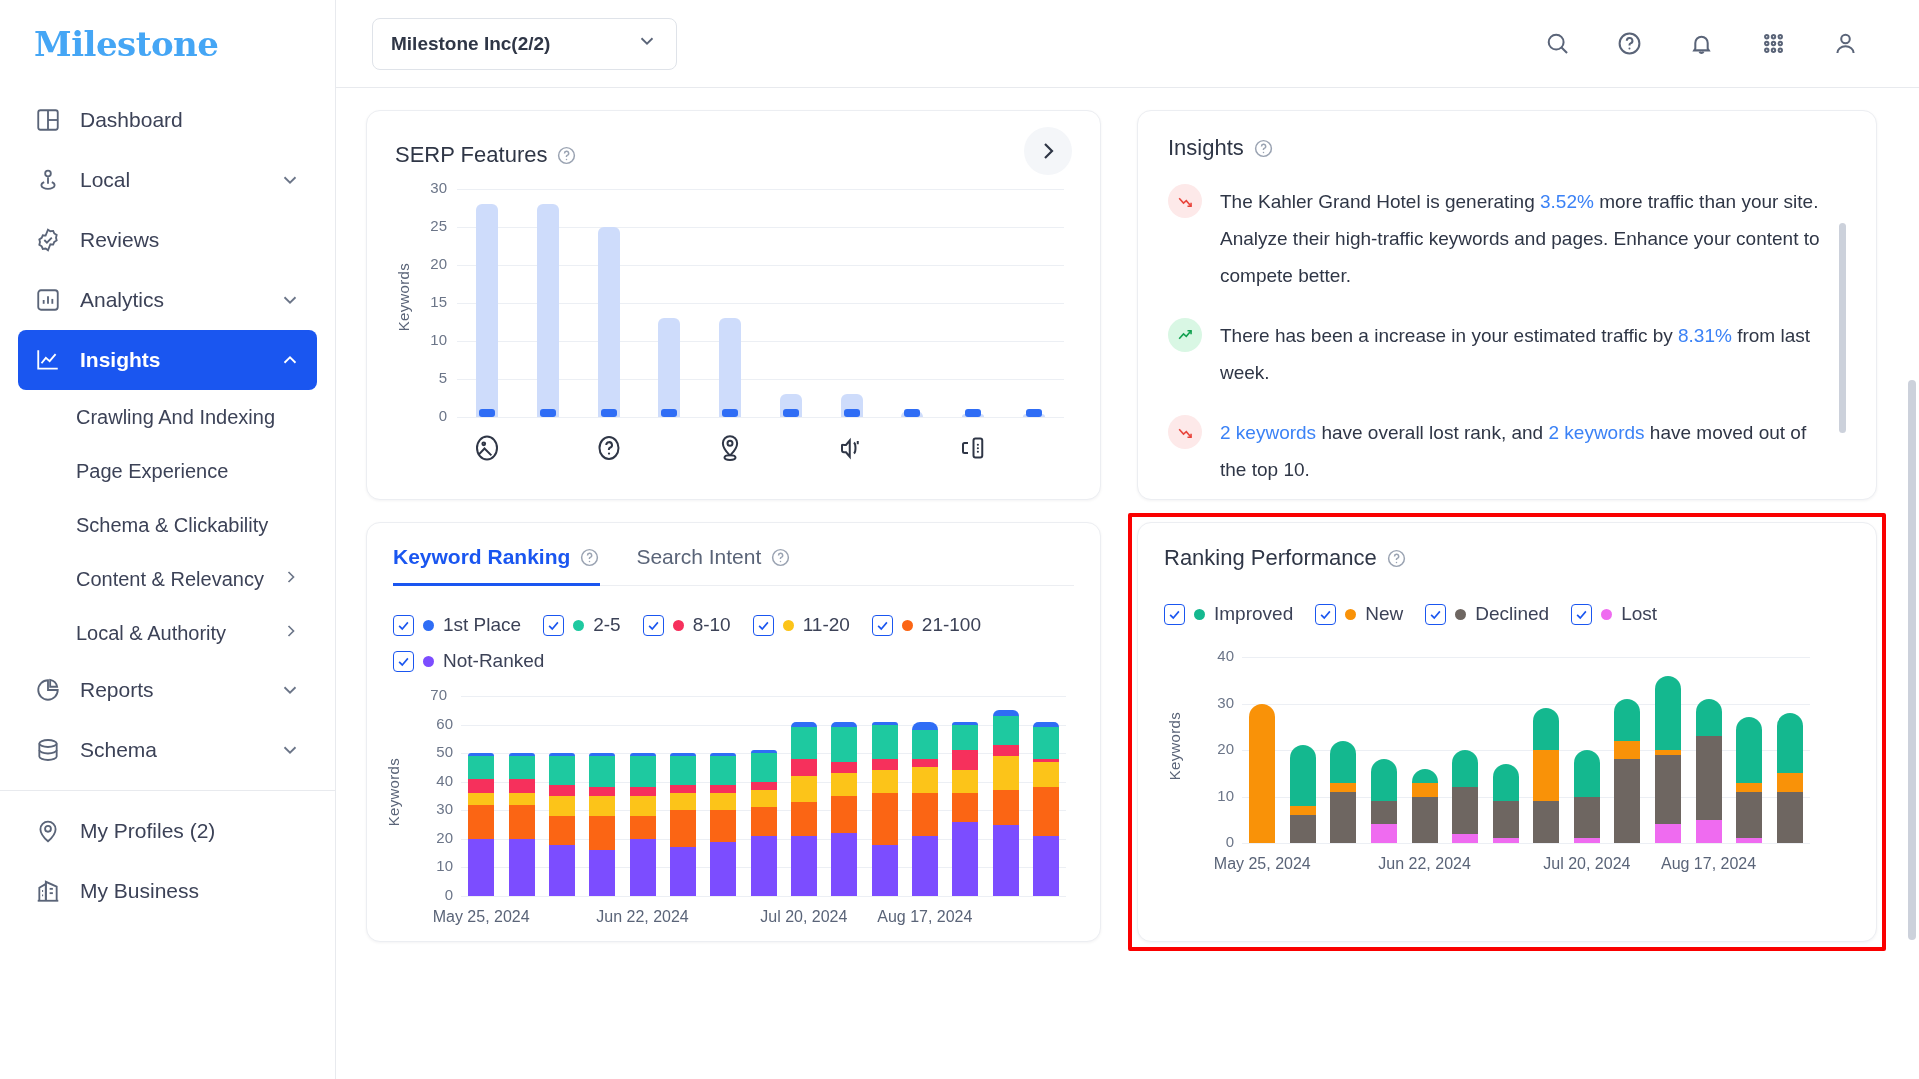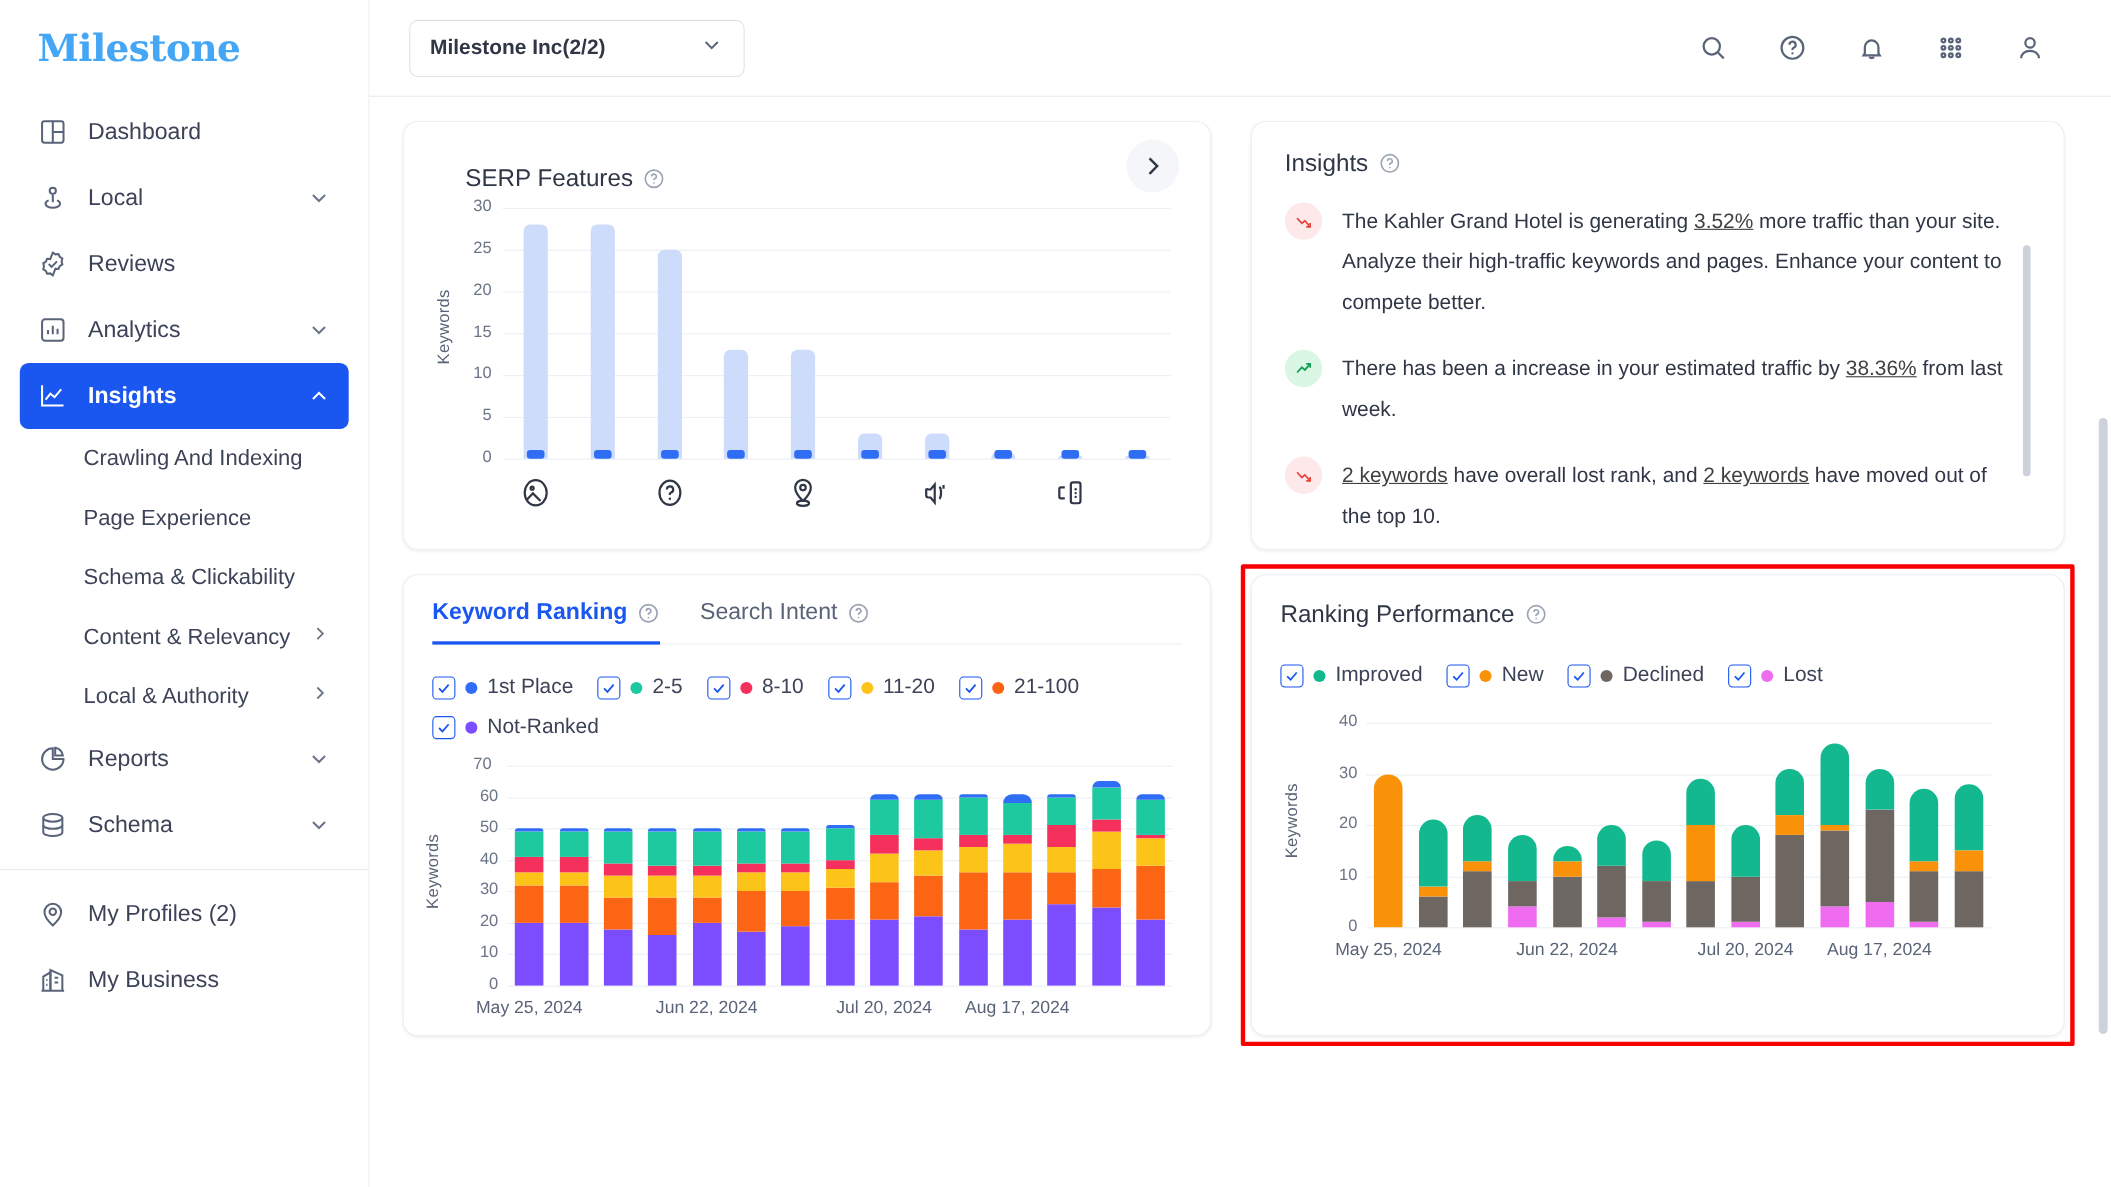--- a/index.html
+++ b/index.html
@@ -80,21 +80,21 @@
   }
   .card-title {
     font-size: 22px; color: #2f3646; font-weight: 400;
     display: inline-flex; align-items: center; gap: 9px;
   }
   .qmark { width: 21px; height: 21px; flex: 0 0 21px; }
   .qmark svg { width: 21px; height: 21px; }
 
   
   .serp-card { height: 390px; padding: 24px 28px 10px 28px; }
-  .serp-head { display: flex; align-items: flex-end; margin-left: 28px; }
+  .serp-head { display: flex; align-items: center; }
   .arrow-btn {
     width: 48px; height: 48px; border-radius: 50%; background: #f4f6f9;
     display: flex; align-items: center; justify-content: center; cursor: pointer;
     margin-top: -8px;
   }
   .arrow-btn svg { width: 24px; height: 24px; stroke: #2f3646; stroke-width: 2.2; fill: none; }
 
   .chartbox { position: relative; }
   .yaxis-title {
     position: absolute; writing-mode: vertical-rl; transform: rotate(180deg);
@@ -111,21 +111,21 @@
   .ins-list { margin-top: 22px; height: 300px; overflow: hidden; position: relative; padding-right: 26px; }
   .ins-row { display: flex; gap: 18px; margin-bottom: 23px; }
   .ins-badge { width: 34px; height: 34px; border-radius: 50%; flex: 0 0 34px;
     display: flex; align-items: center; justify-content: center; margin-top: 1px; }
   .ins-badge.down { background: #fde9e9; }
   .ins-badge.up { background: #d9f7e4; }
   .ins-badge svg { width: 19px; height: 19px; stroke-width: 2; fill: none; }
   .ins-badge.down svg { stroke: #e8453c; }
   .ins-badge.up svg { stroke: #12a150; }
   .ins-text { font-size: 19px; line-height: 1.95; color: #2f3646; }
-  .ins-text .lnk { color: #404040; text-decoration: underline; }
+  .ins-text .lnk { color: #3b82f6; }
   .ins-scroll {
     position: absolute; right: 2px; top: 40px; width: 7px; height: 210px;
     background: #ccd1db; border-radius: 4px;
   }
 
   
   .kw-card { height: 420px; padding: 22px 26px 0 26px; }
   .tabs { display: flex; gap: 36px; border-bottom: 1px solid #eceef2; }
   .tab {
     display: inline-flex; align-items: center; gap: 9px; padding-bottom: 16px;
@@ -661,21 +661,21 @@
                   </div>
                   <div class="ins-text">The Kahler Grand Hotel is generating <span class="lnk">3.52%</span> more traffic than your site. Analyze their high-traffic keywords and pages. Enhance your content to compete better.</div>
                 </div>
                 <div class="ins-row">
                   <div class="ins-badge up">
                     <svg viewBox="0 0 24 24">
                       <polyline points="4 16 9.5 10 13 13 19 6"></polyline>
                       <polyline points="14.5 6 19 6 19 10.5"></polyline>
                     </svg>
                   </div>
-                  <div class="ins-text">There has been a increase in your estimated traffic by <span class="lnk">38.36%</span> from last week.</div>
+                  <div class="ins-text">There has been a increase in your estimated traffic by <span class="lnk">8.31%</span> from last week.</div>
                 </div>
                 <div class="ins-row">
                   <div class="ins-badge down">
                     <svg viewBox="0 0 24 24">
                       <polyline points="4 8 9.5 14 13 11 19 18"></polyline>
                       <polyline points="14.5 18 19 18 19 13.5"></polyline>
                     </svg>
                   </div>
                   <div class="ins-text"><span class="lnk">2 keywords</span> have overall lost rank, and <span class="lnk">2 keywords</span> have moved out of the top 10.</div>
                 </div>

